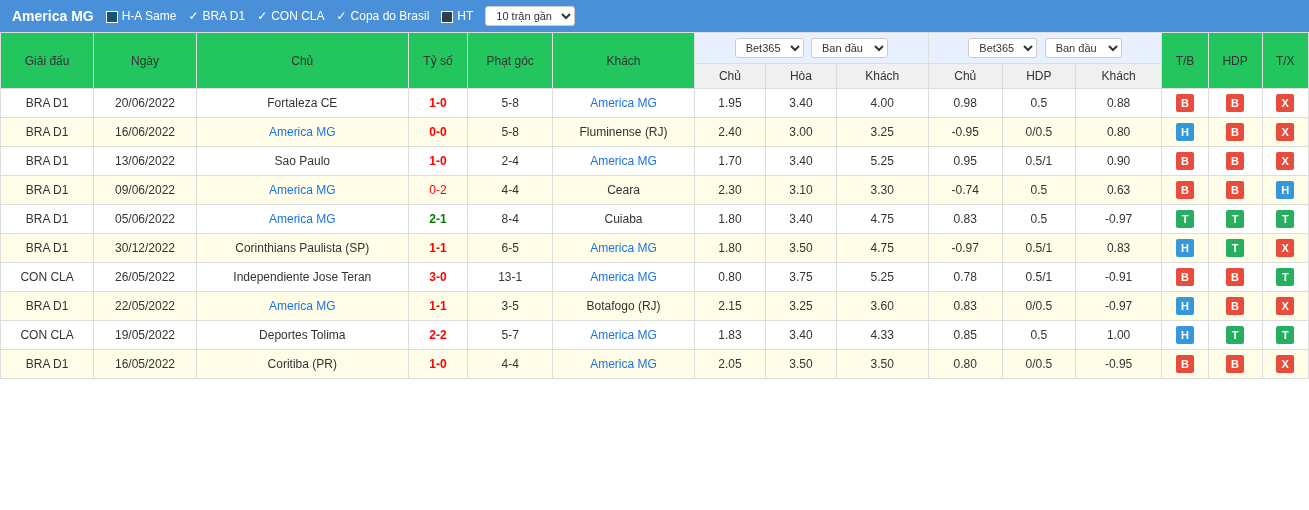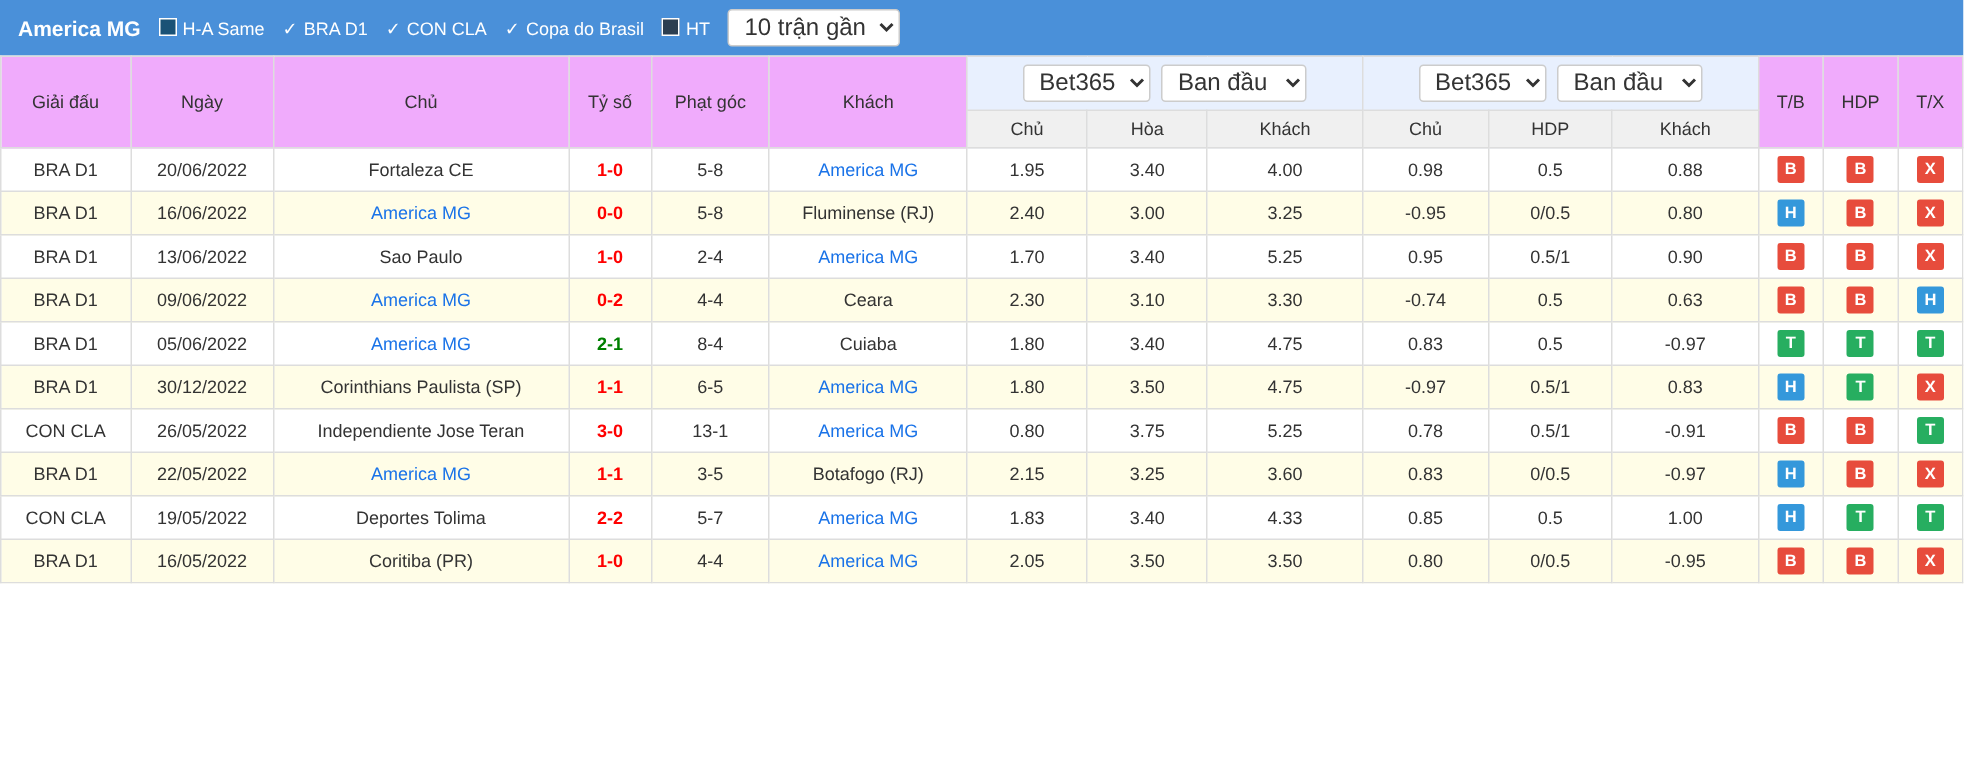--- a/index.html
+++ b/index.html
@@ -13,21 +13,21 @@
       align-items: center;
       gap: 12px;
       flex-wrap: wrap;
     }
     .header-bar .team-name {
       font-weight: bold;
       font-size: 14px;
     }
     .header-bar .filter-item {
       display: flex;
-      align-items: flex-start;
+      align-items: flex-end;
       gap: 4px;
       font-size: 12px;
     }
     .checkbox-blue {
       width: 12px; height: 12px;
       background: #1a5276;
       display: inline-block;
       border: 1px solid #fff;
     }
     .checkbox-dark {
@@ -36,39 +36,39 @@
       display: inline-block;
       border: 1px solid #fff;
     }
     .checkmark { color: #fff; font-size: 12px; }
     .dropdown-select {
       background: white;
       color: #333;
       border: 1px solid #ccc;
       padding: 2px 6px;
       border-radius: 3px;
-      font-size: 16px;
+      font-size: 11px;
       cursor: pointer;
     }
 
     table {
       width: 100%;
       border-collapse: collapse;
       font-size: 12px;
     }
     thead tr th {
       background: #f0f0f0;
       border: 1px solid #ddd;
       padding: 5px 6px;
       text-align: center;
       font-weight: normal;
       color: #333;
     }
     thead tr:first-child th {
-      background: #f0abfc;
+      background: #22c55e;
     }
     tbody tr td {
       border: 1px solid #ddd;
       padding: 4px 6px;
       text-align: center;
       color: #333;
     }
     tbody tr:nth-child(even) { background: #fafafa; }
 
     .badge {
@@ -212,21 +212,21 @@
         <td>0.5/1</td>
         <td>0.90</td>
         <td><span class="badge" style="background: rgb(231, 76, 60);">B</span></td>
         <td><span class="badge" style="background: rgb(231, 76, 60);">B</span></td>
         <td><span class="badge" style="background: rgb(231, 76, 60);">X</span></td>
       </tr>
       <tr style="background: rgb(255, 253, 231);">
         <td>BRA D1</td>
         <td>09/06/2022</td>
         <td style="color: rgb(26, 115, 232);">America MG</td>
-        <td style="color: red; font-weight: bold;">0-2</td>
+        <td style="color: red; font-weight: normal;">0-2</td>
         <td>4-4</td>
         <td>Ceara</td>
         <td>2.30</td>
         <td>3.10</td>
         <td>3.30</td>
         <td>-0.74</td>
         <td>0.5</td>
         <td>0.63</td>
         <td><span class="badge" style="background: rgb(231, 76, 60);">B</span></td>
         <td><span class="badge" style="background: rgb(231, 76, 60);">B</span></td>

